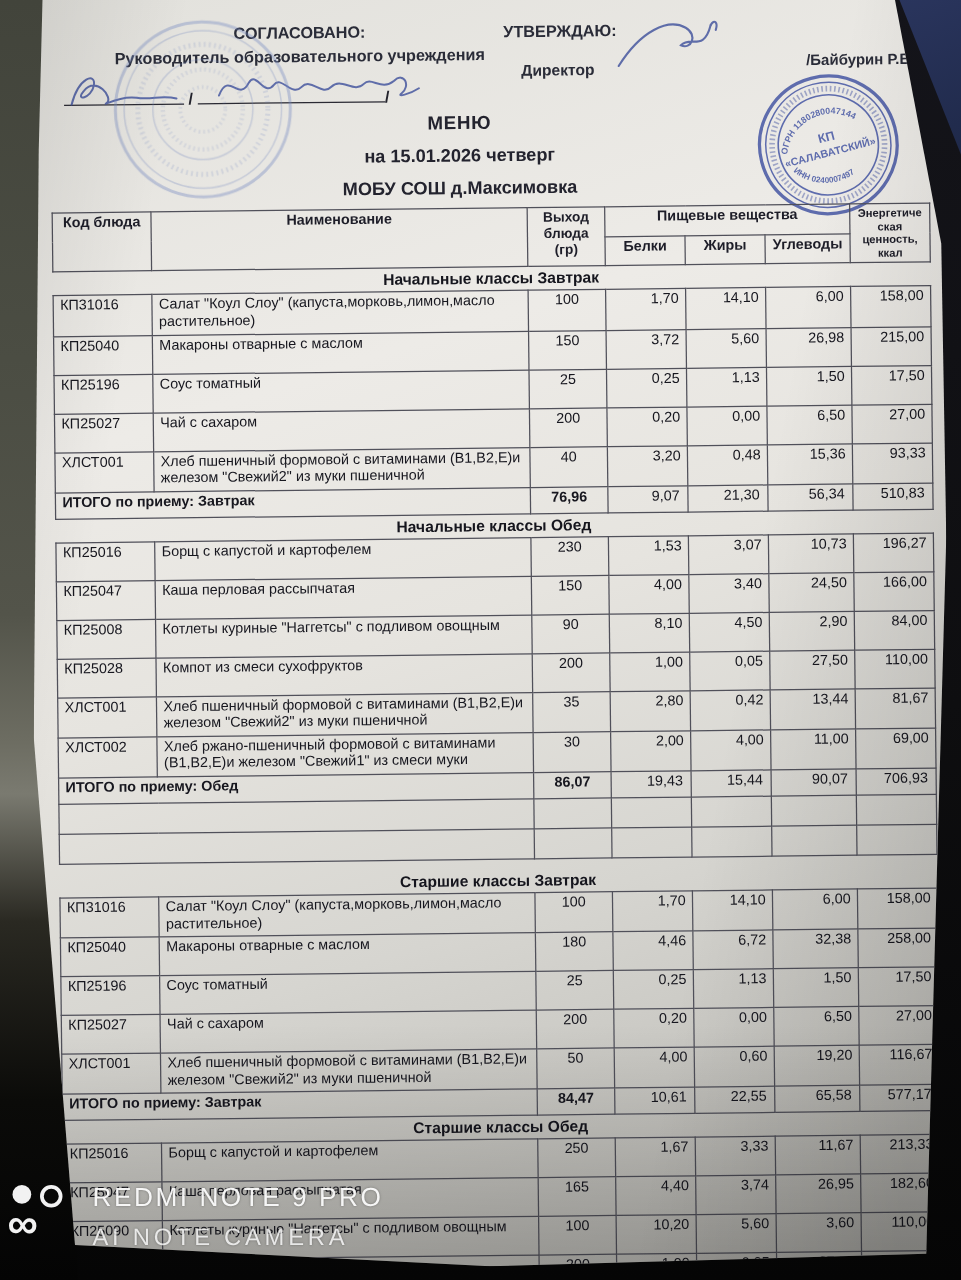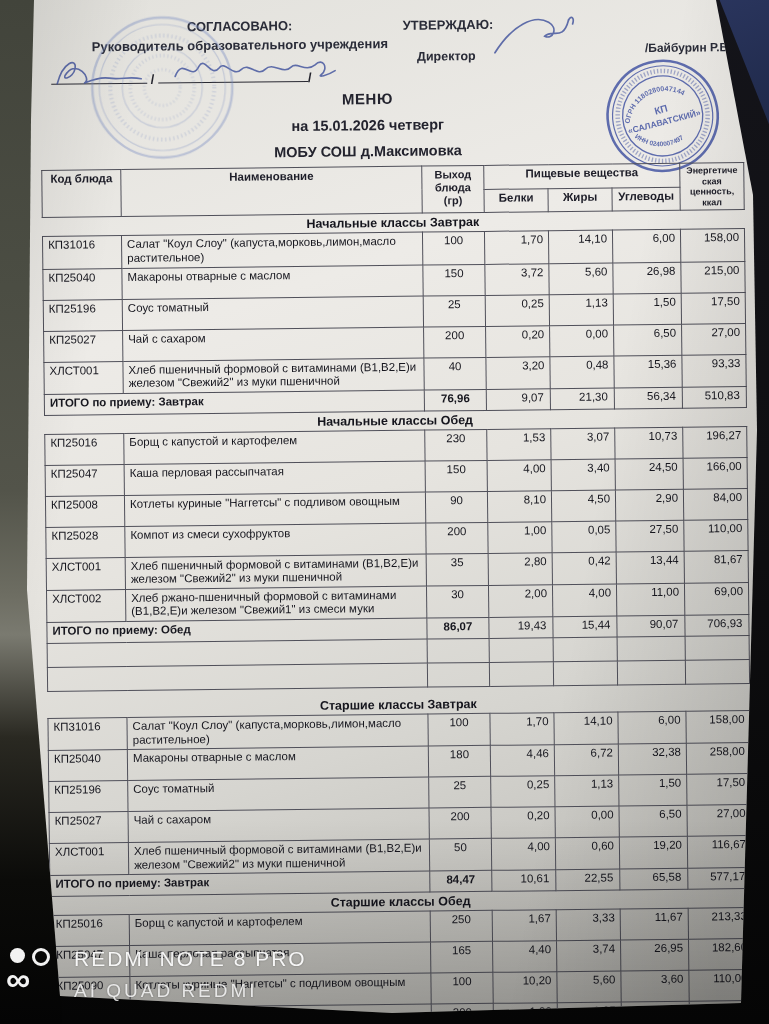--- a/index.html
+++ b/index.html
@@ -479,17 +479,17 @@
     </div>
   </div>
 
   <div class="watermark">
     <div class="cam-logo">
       <span class="dot-filled"></span>
       <span class="dot-outline"></span>
       <span class="infinity">∞</span>
     </div>
     <div class="wm-text">
-      <div class="wm1">REDMI NOTE 8 PRO</div>
-      <div class="wm2">AI QUAD REDMI</div>
+      <div class="wm1">REDMI NOTE 9 PRO</div>
+      <div class="wm2">AI NOTE CAMERA</div>
     </div>
   </div>
 </div>
 
 </body></html>

